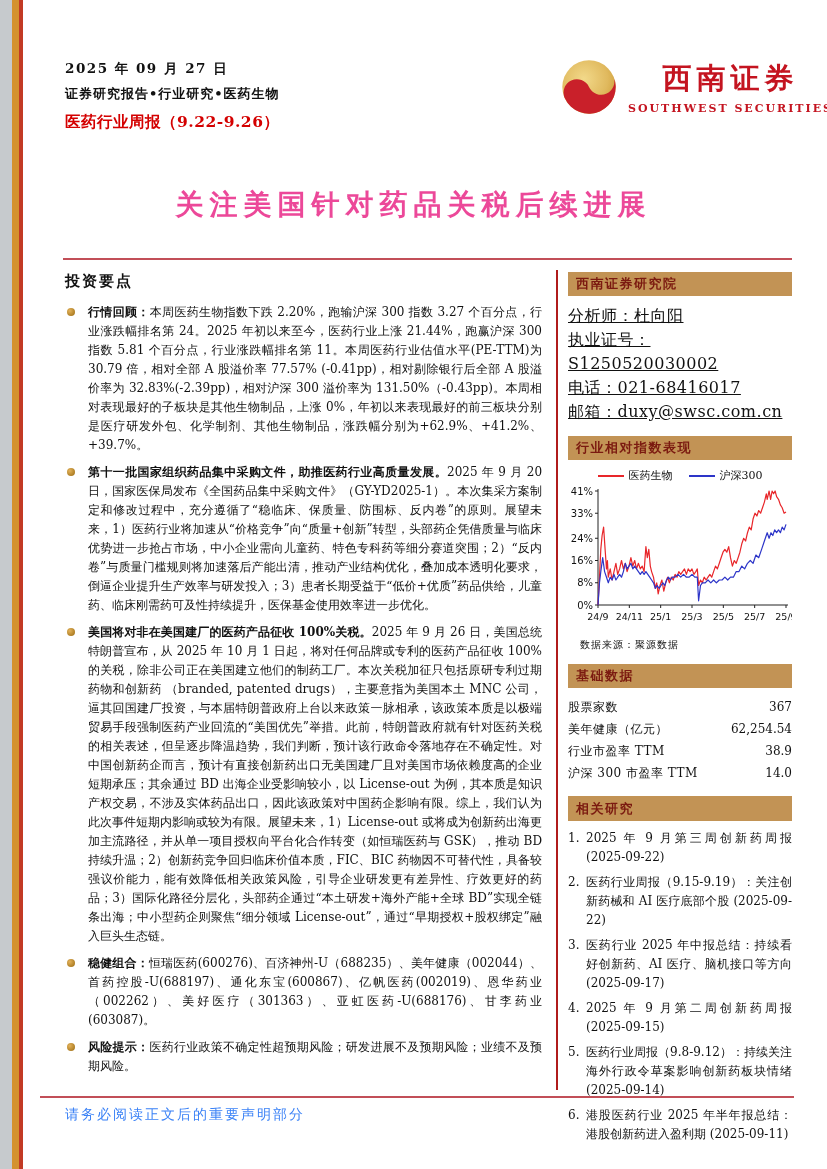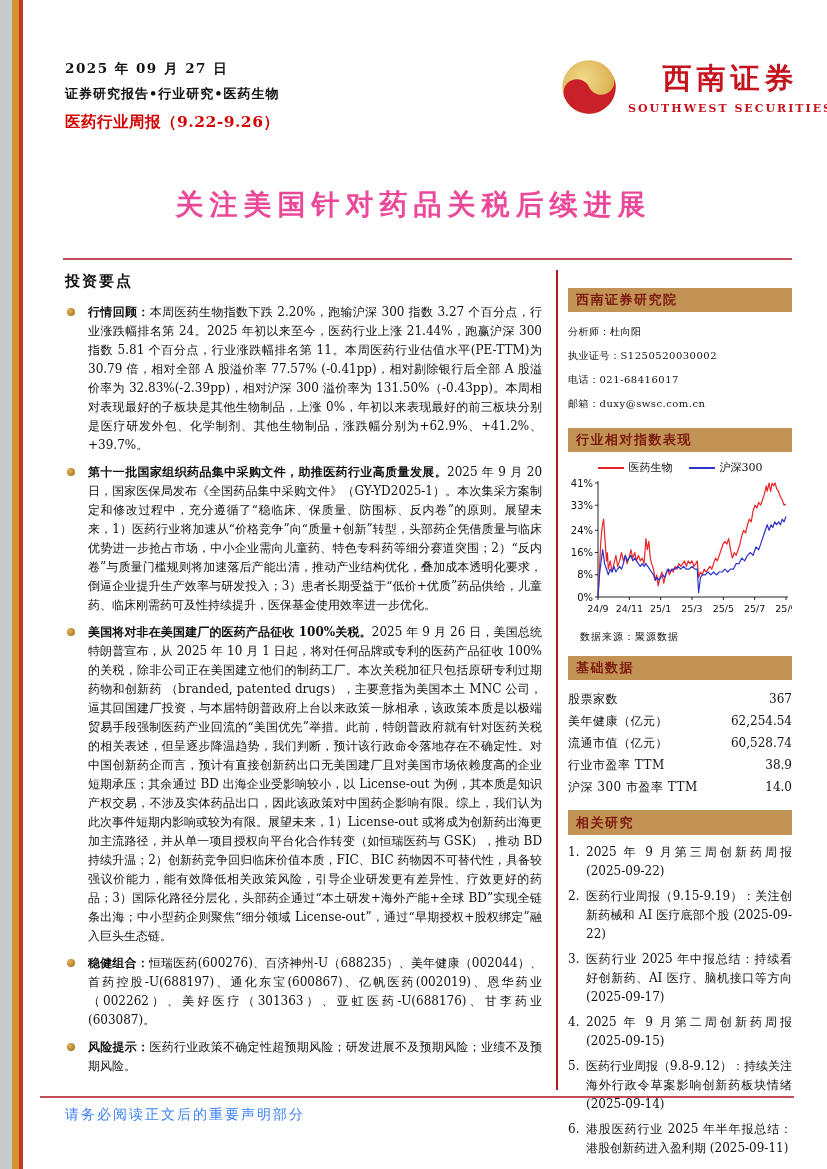--- a/index.html
+++ b/index.html
@@ -35,24 +35,24 @@
 
   
   .col-left{position:absolute;left:65px;top:272px;width:477px;}
   .sec-title{font-size:15px;font-weight:bold;letter-spacing:2px;margin:0 0 12px 0;}
   .bullet{position:relative;padding-left:23px;margin-bottom:8px;font-size:12px;line-height:19px;text-align:justify;}
   .dot{position:absolute;left:2px;top:5px;width:8px;height:8px;border-radius:50%;
     background:radial-gradient(circle at 35% 35%,#e3b25a,#9a6a10);}
   .lead{font-weight:bold;}
 
   
-  .col-right{position:absolute;left:568px;top:288px;width:224px;}
+  .col-right{position:absolute;left:568px;top:272px;width:224px;}
   .bar{background:#c29355;color:#7b1a10;font-weight:bold;font-size:13px;
     padding:3px 8px;letter-spacing:1.5px;margin-bottom:8px;}
-  .inst-row{font-size:10px;line-height:24px;letter-spacing:.5px;}
+  .inst-row{font-size:16px;line-height:24px;letter-spacing:.5px;text-decoration:underline;}
   .blk{margin-bottom:12px;}
   .chart-legend{display:flex;justify-content:center;gap:16px;align-items:center;
     font-size:11px;margin:2px 0 2px 0;}
   .legend-item{display:flex;align-items:center;gap:5px;}
   .swatch{display:inline-block;width:26px;height:2px;}
   .source{font-size:10px;letter-spacing:1px;margin:3px 0 10px 12px;}
   .bd-row{display:flex;justify-content:space-between;font-size:12px;line-height:22px;}
   .bd-label{letter-spacing:.5px;}
   .research{font-size:12px;line-height:19px;}
   .res-item{display:flex;margin-bottom:6px;}
@@ -192,24 +192,20 @@
     <div class="bar">基础数据</div>
     <div class="bd-row">
       <span class="bd-label">股票家数</span>
       <span class="bd-value">367</span>
     </div>
     <div class="bd-row">
       <span class="bd-label">美年健康（亿元）</span>
       <span class="bd-value">62,254.54</span>
     </div>
     <div class="bd-row">
-      <span class="bd-label">流通市值（亿元）</span>
-      <span class="bd-value">60,528.74</span>
-    </div>
-    <div class="bd-row">
       <span class="bd-label">行业市盈率 TTM</span>
       <span class="bd-value">38.9</span>
     </div>
     <div class="bd-row">
       <span class="bd-label">沪深 300 市盈率 TTM</span>
       <span class="bd-value">14.0</span>
     </div>
   </div>
 
   <div class="blk research">

